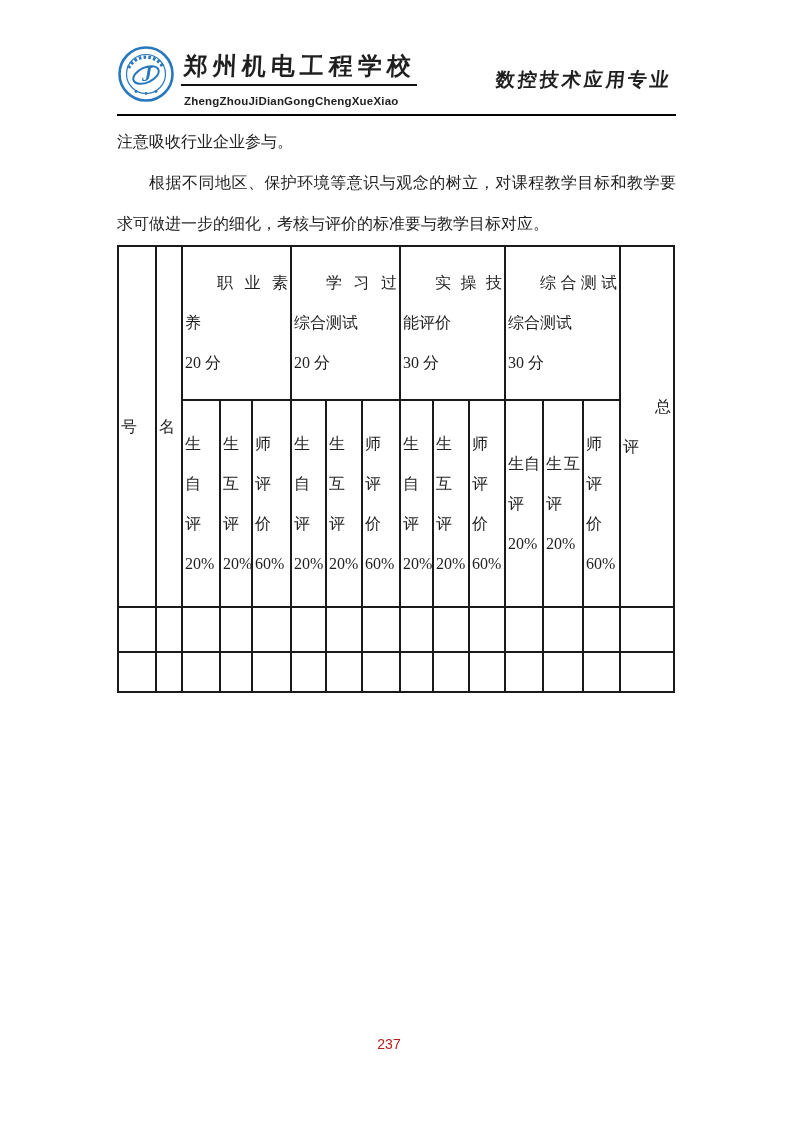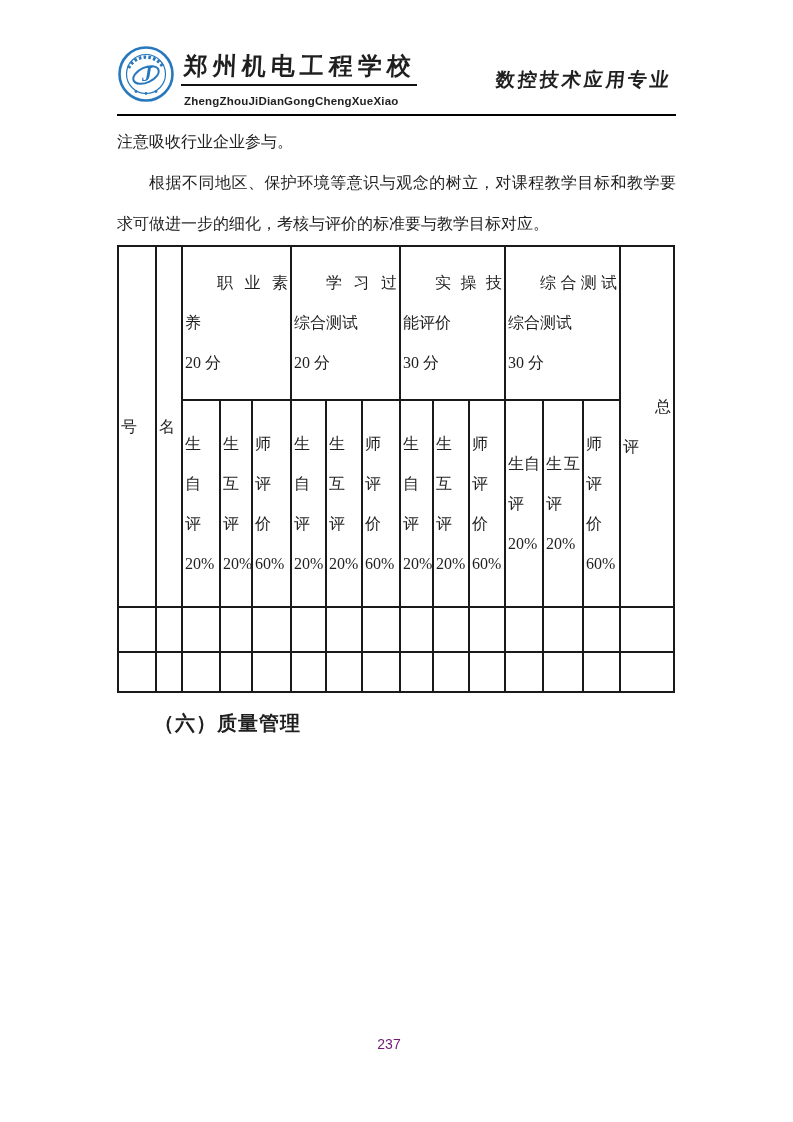--- a/index.html
+++ b/index.html
@@ -42,21 +42,21 @@
   td.total .ln:first-child{text-indent:2em;}
   tr.hr1{height:130px;}
   tr.hr2{height:207px;}
   tr.dr1{height:45px;}
   tr.dr2{height:40px;}
 
   
   .section-heading{margin:17px 0 0 0;font-size:20px;font-weight:bold;
                    text-indent:1.85em;letter-spacing:1px;}
   .pageno{position:absolute;left:0;right:15px;top:1036px;text-align:center;
-          font-family:"Liberation Sans", sans-serif;font-size:14px;color:#701a75;}
+          font-family:"Liberation Sans", sans-serif;font-size:14px;color:#b91c1c;}
 </style>
 </head>
 <body>
 
 <div class="page">
   <div class="content">
 
     <header class="doc-header">
       <div class="brand">
         <svg width="58" height="58" viewBox="0 0 58 58">
@@ -230,18 +230,17 @@
               <td></td>
           <td></td>
               <td></td>
           <td></td>
               <td></td>
           <td></td>
         </tr>
       </tbody>
         </table>
 
-      <h3 class="section-heading">（六）质量管理</h3>
     </main>
   </div>
 
   <div class="pageno">237</div>
 </div>
 
 </body></html>

